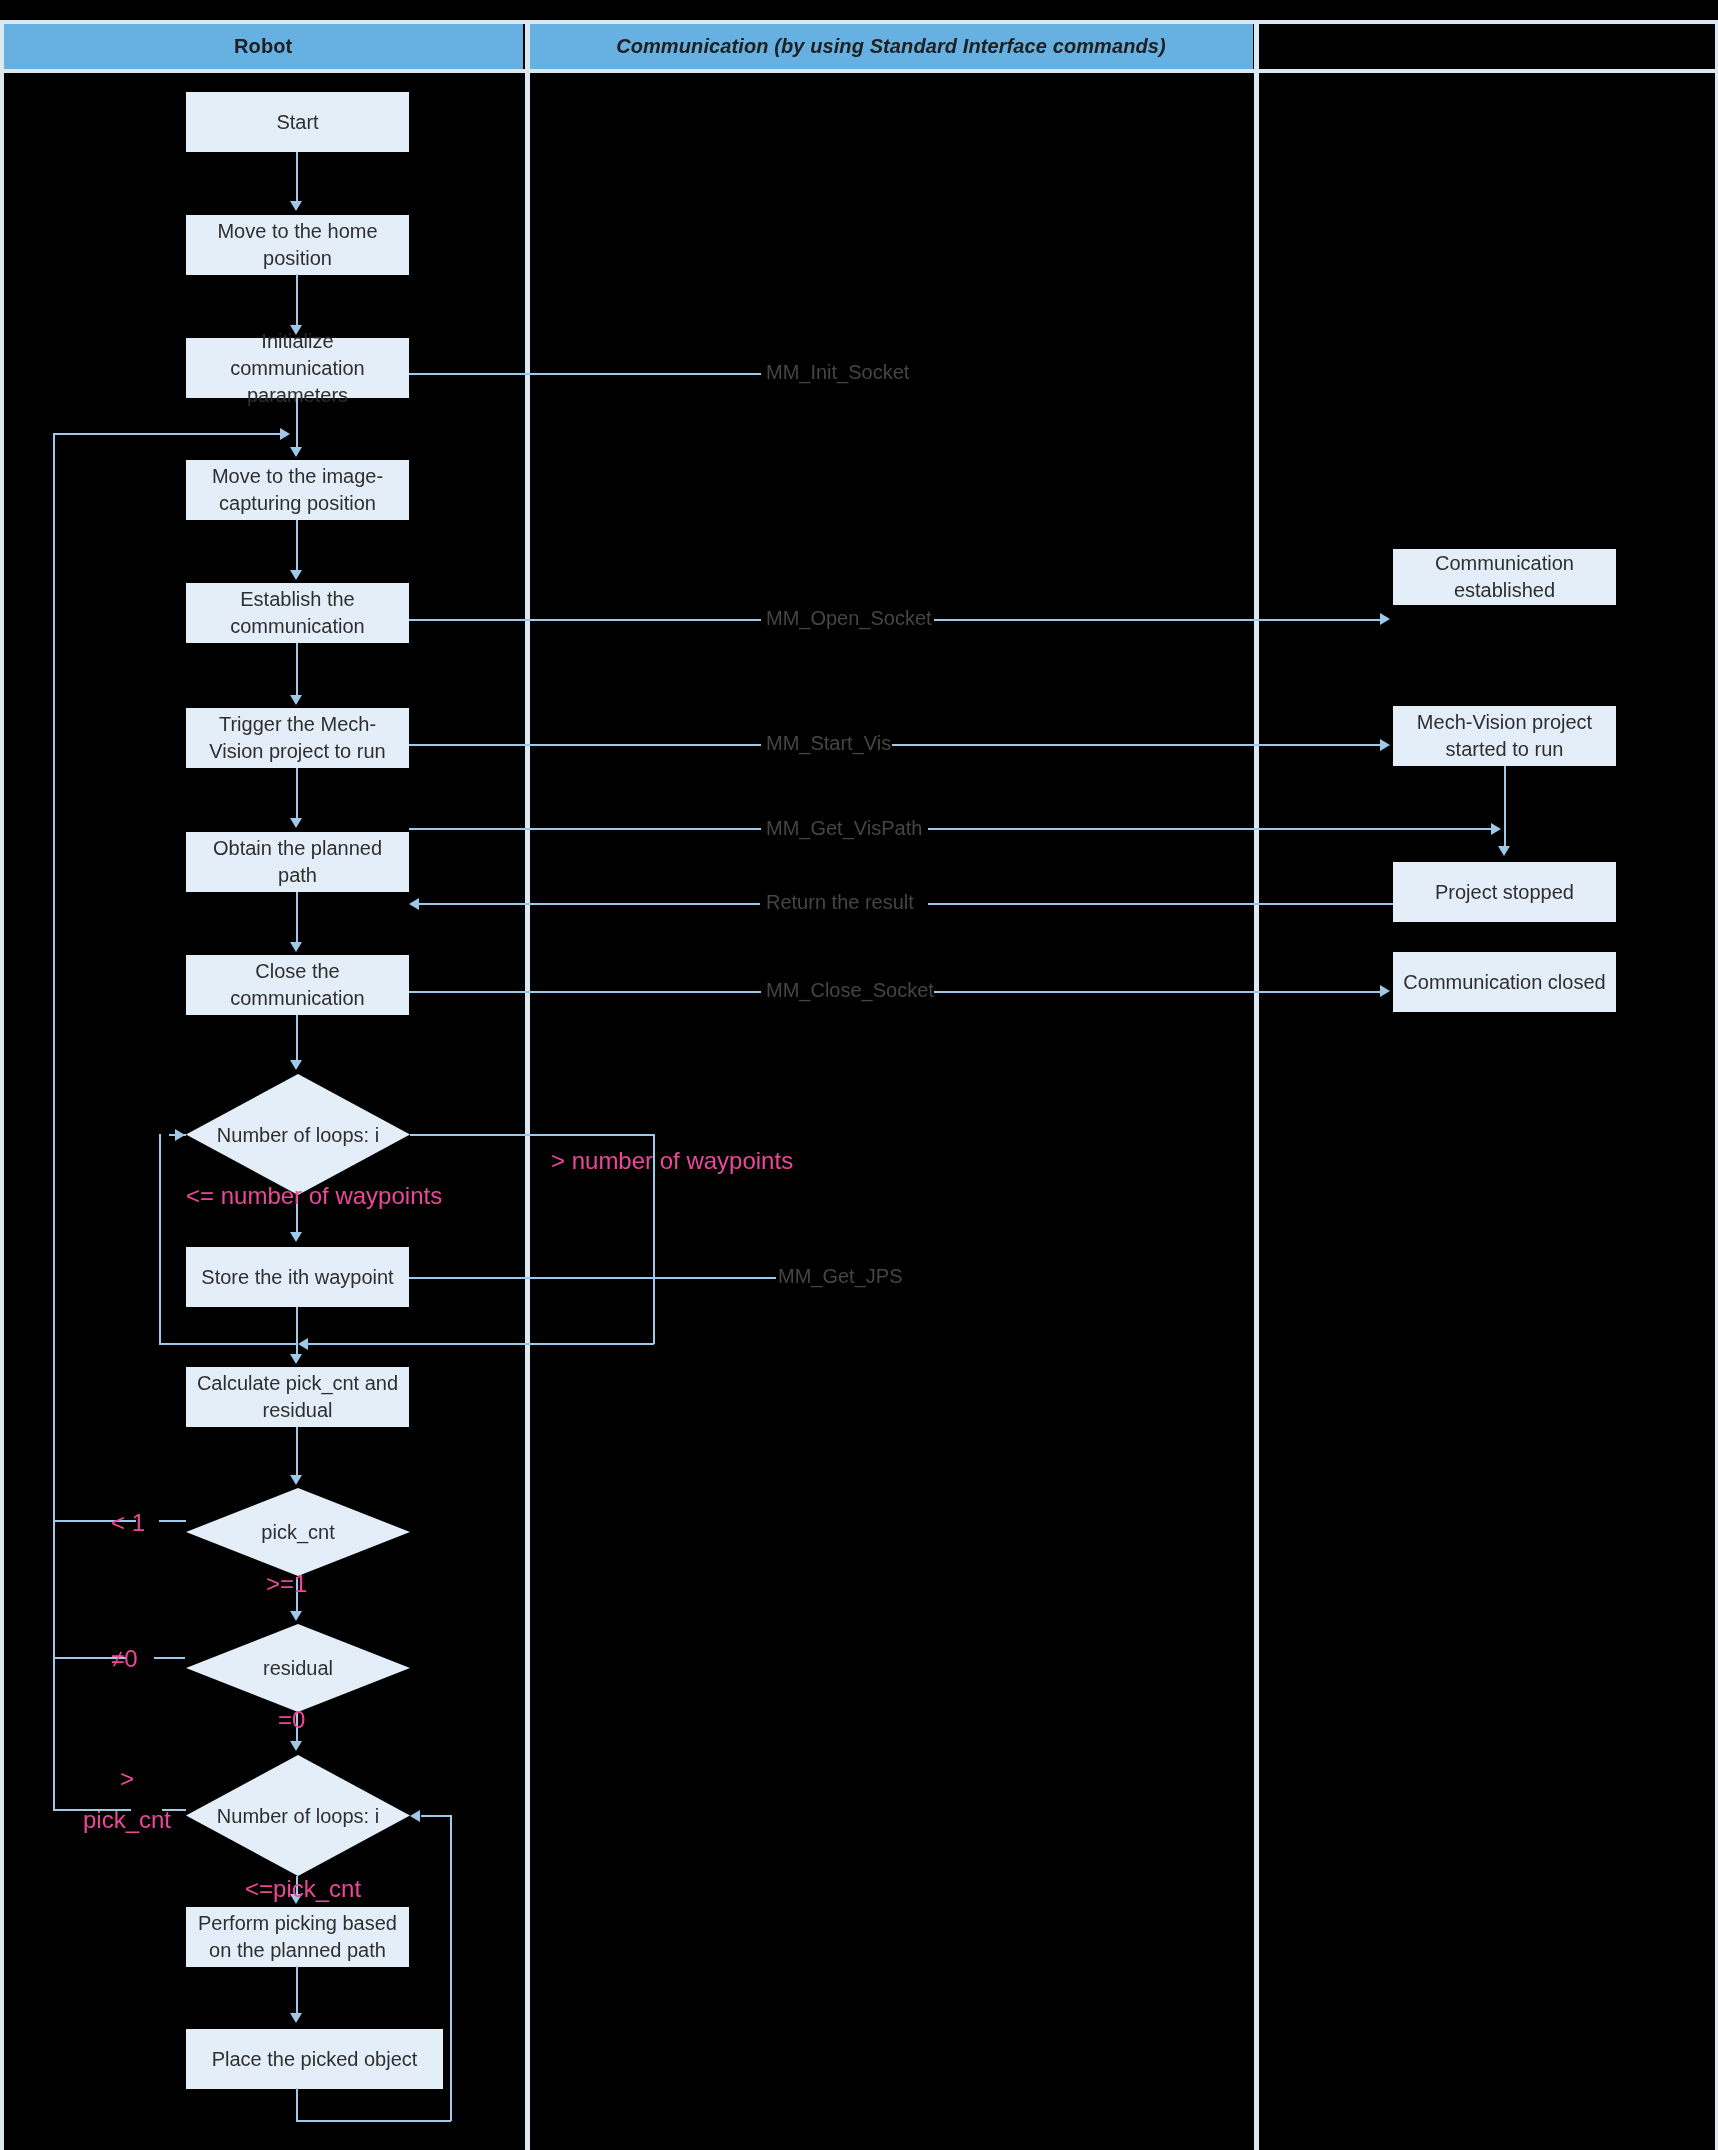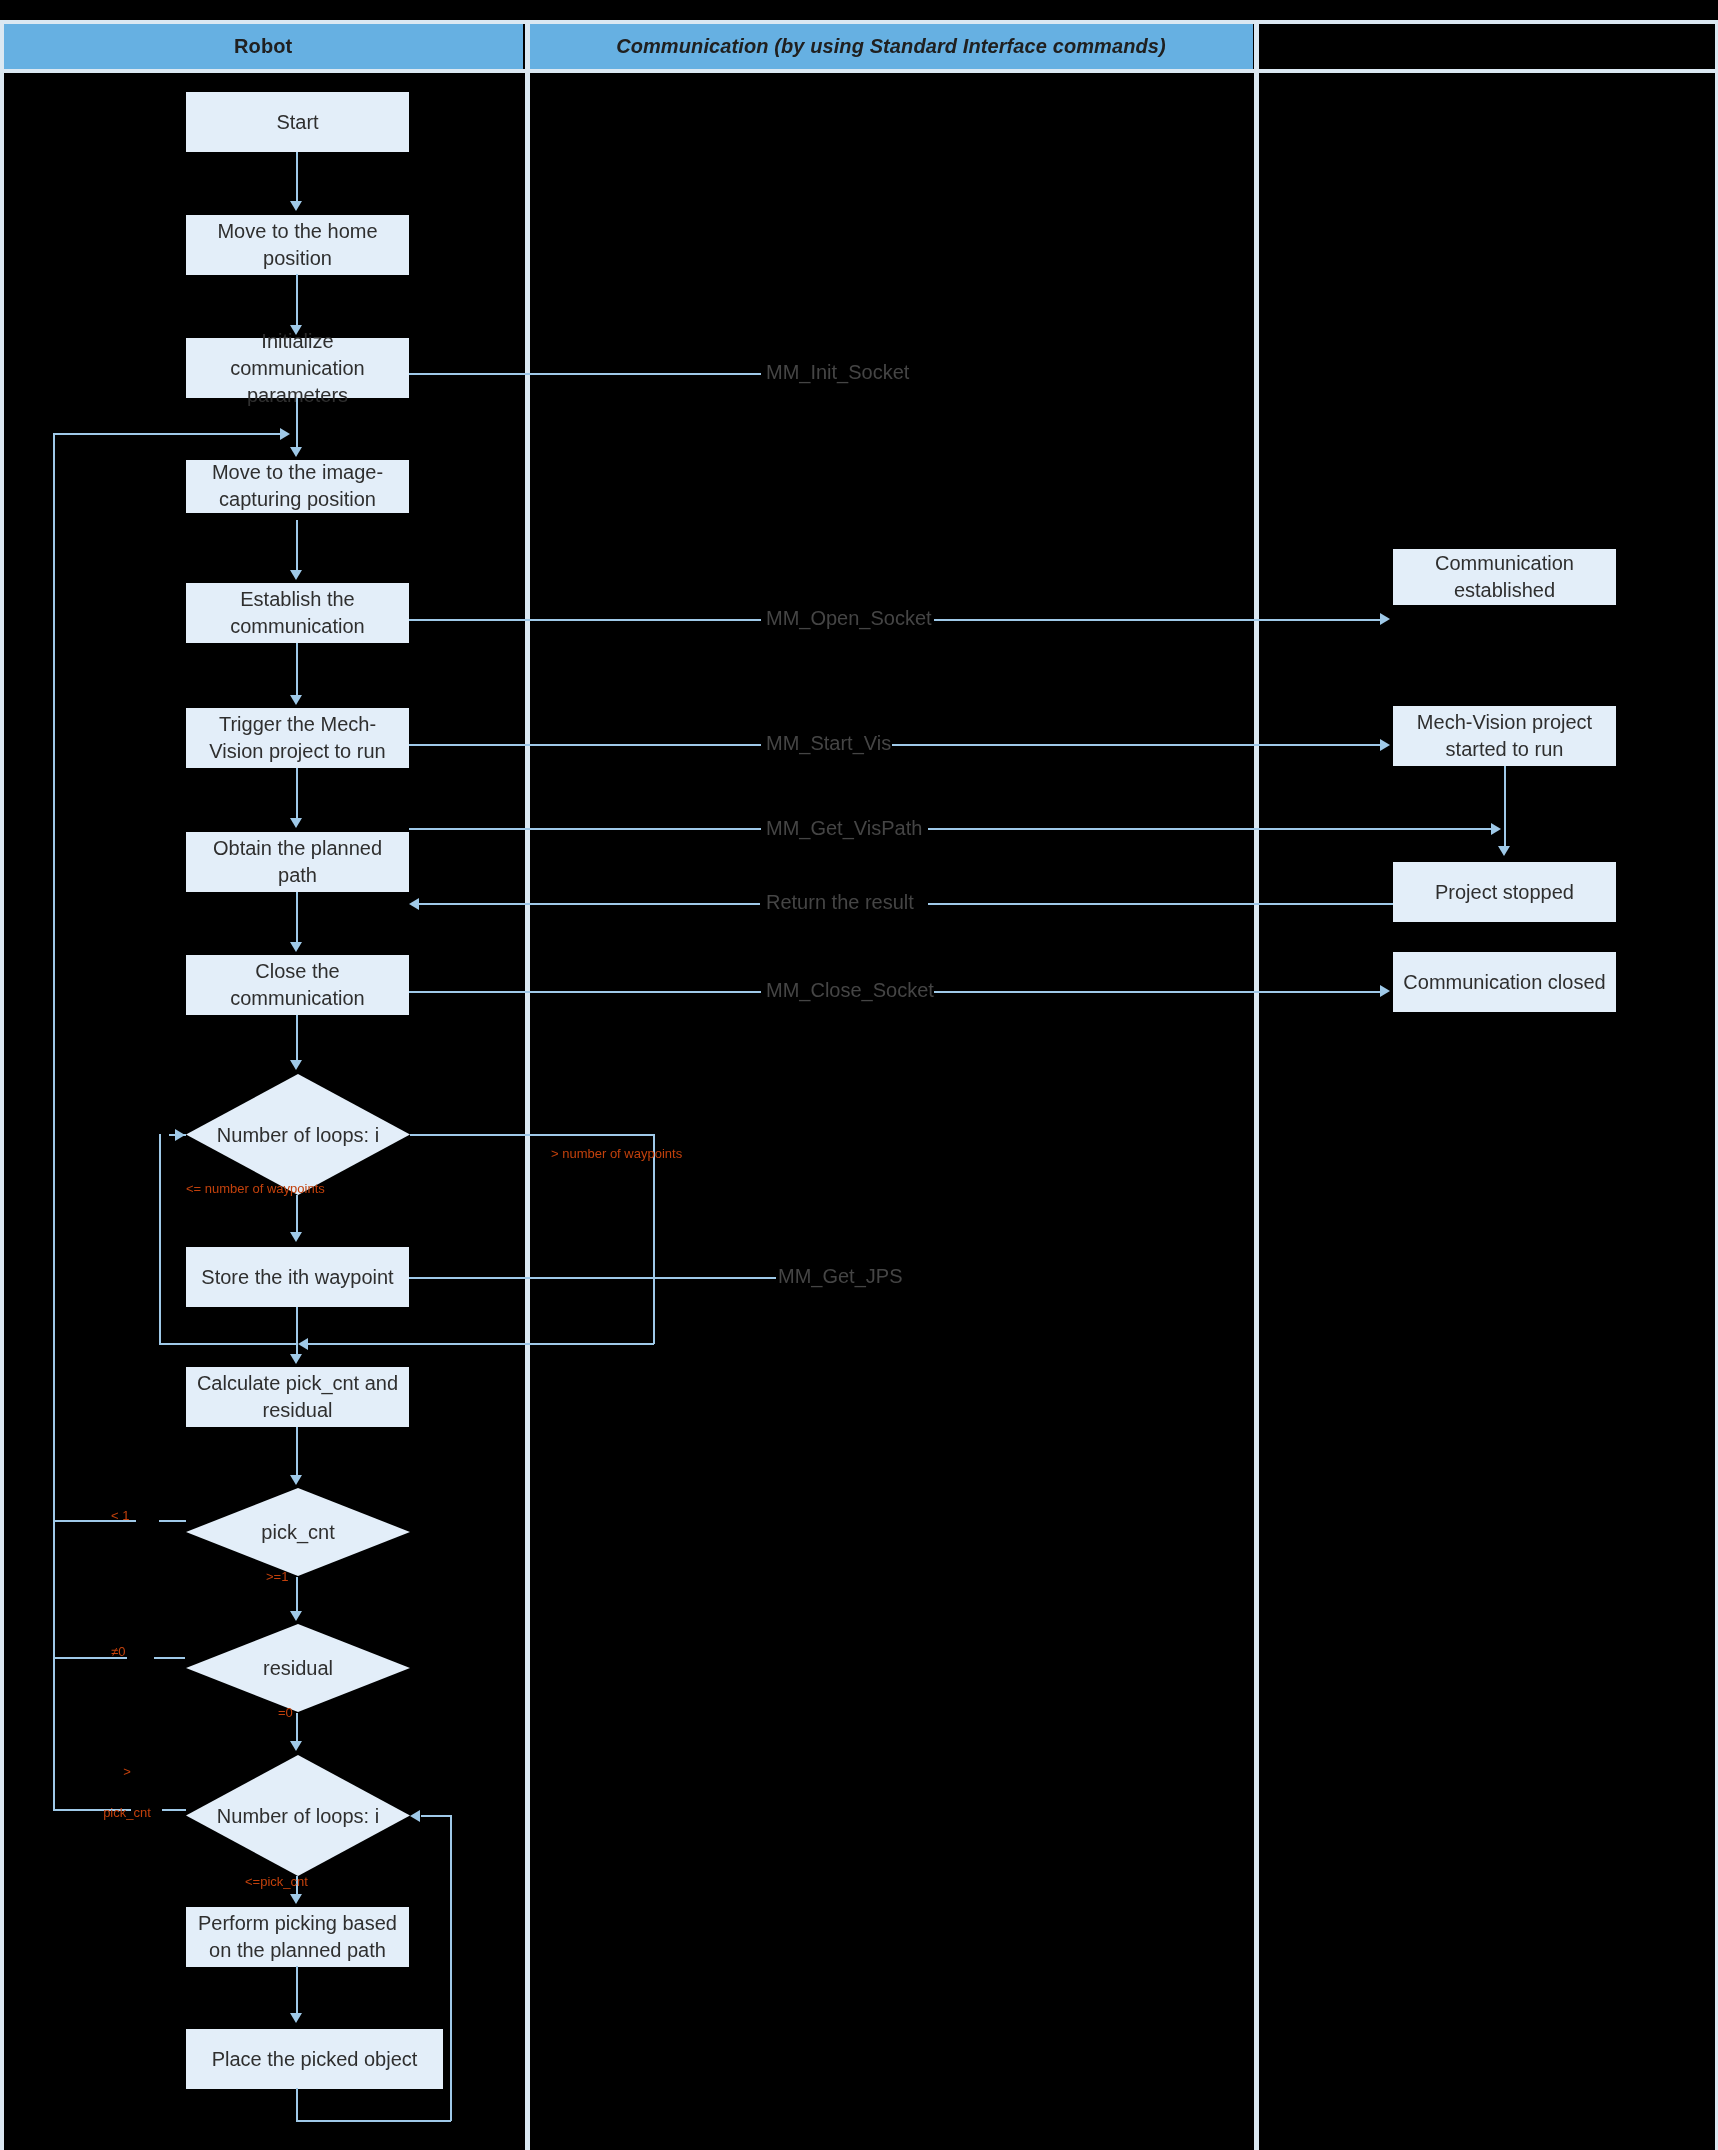--- a/index.html
+++ b/index.html
@@ -42,21 +42,21 @@
   .ln{position:absolute;background:#9fc9e8;}
   .lnh{height:1.5px;}
   .lnv{width:1.5px;}
   .arr{position:absolute;width:0;height:0;}
   .arr-d{border-left:6.7px solid transparent;border-right:6.7px solid transparent;border-top:10.5px solid #9fc9e8;}
   .arr-r{border-top:6.7px solid transparent;border-bottom:6.7px solid transparent;border-left:10.5px solid #9fc9e8;}
   .arr-l{border-top:6.7px solid transparent;border-bottom:6.7px solid transparent;border-right:10.5px solid #9fc9e8;}
 
   
   .elabel{
-    position:absolute;color:#c2410c;font-size:13px;
+    position:absolute;color:#ec4899;font-size:24px;
     white-space:nowrap;line-height:1.25;
   }
   .elabel.ctr{text-align:center;}
   .cmd{
     position:absolute;color:#454545;font-size:20px;white-space:nowrap;
   }
 </style>
 </head>
 <body>
 
@@ -81,21 +81,21 @@
   </div>
 
   <div class="node" style="left:186px;top:195px;width:223px;height:60px;">
     <span>Move to the home position</span>
   </div>
 
   <div class="node" style="left:186px;top:318px;width:223px;height:60px;">
     <span>Initialize communication parameters</span>
   </div>
 
-  <div class="node" style="left:186px;top:440px;width:223px;height:53px;align-items:flex-end;">
+  <div class="node" style="left:186px;top:440px;width:223px;height:60px;">
     <span>Move to the image-capturing position</span>
   </div>
 
   <div class="node" style="left:186px;top:563px;width:223px;height:60px;">
     <span>Establish the communication</span>
   </div>
 
   <div class="node" style="left:186px;top:688px;width:223px;height:60px;">
     <span>Trigger the Mech-Vision project to run</span>
   </div>

